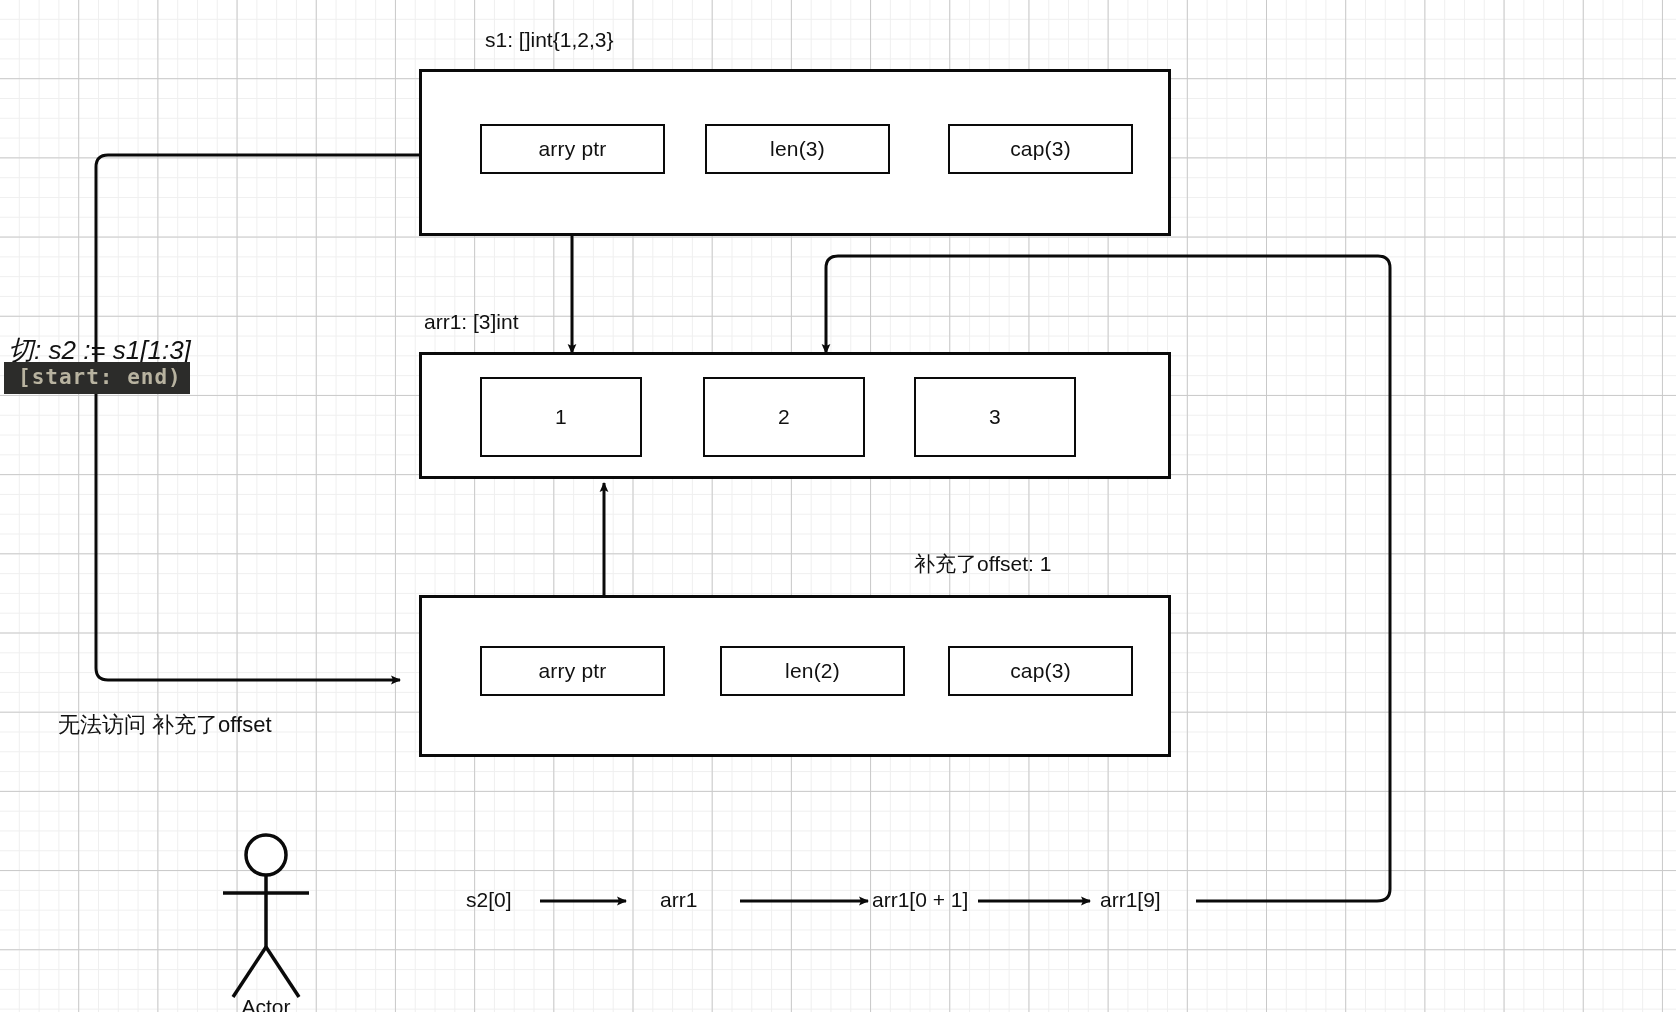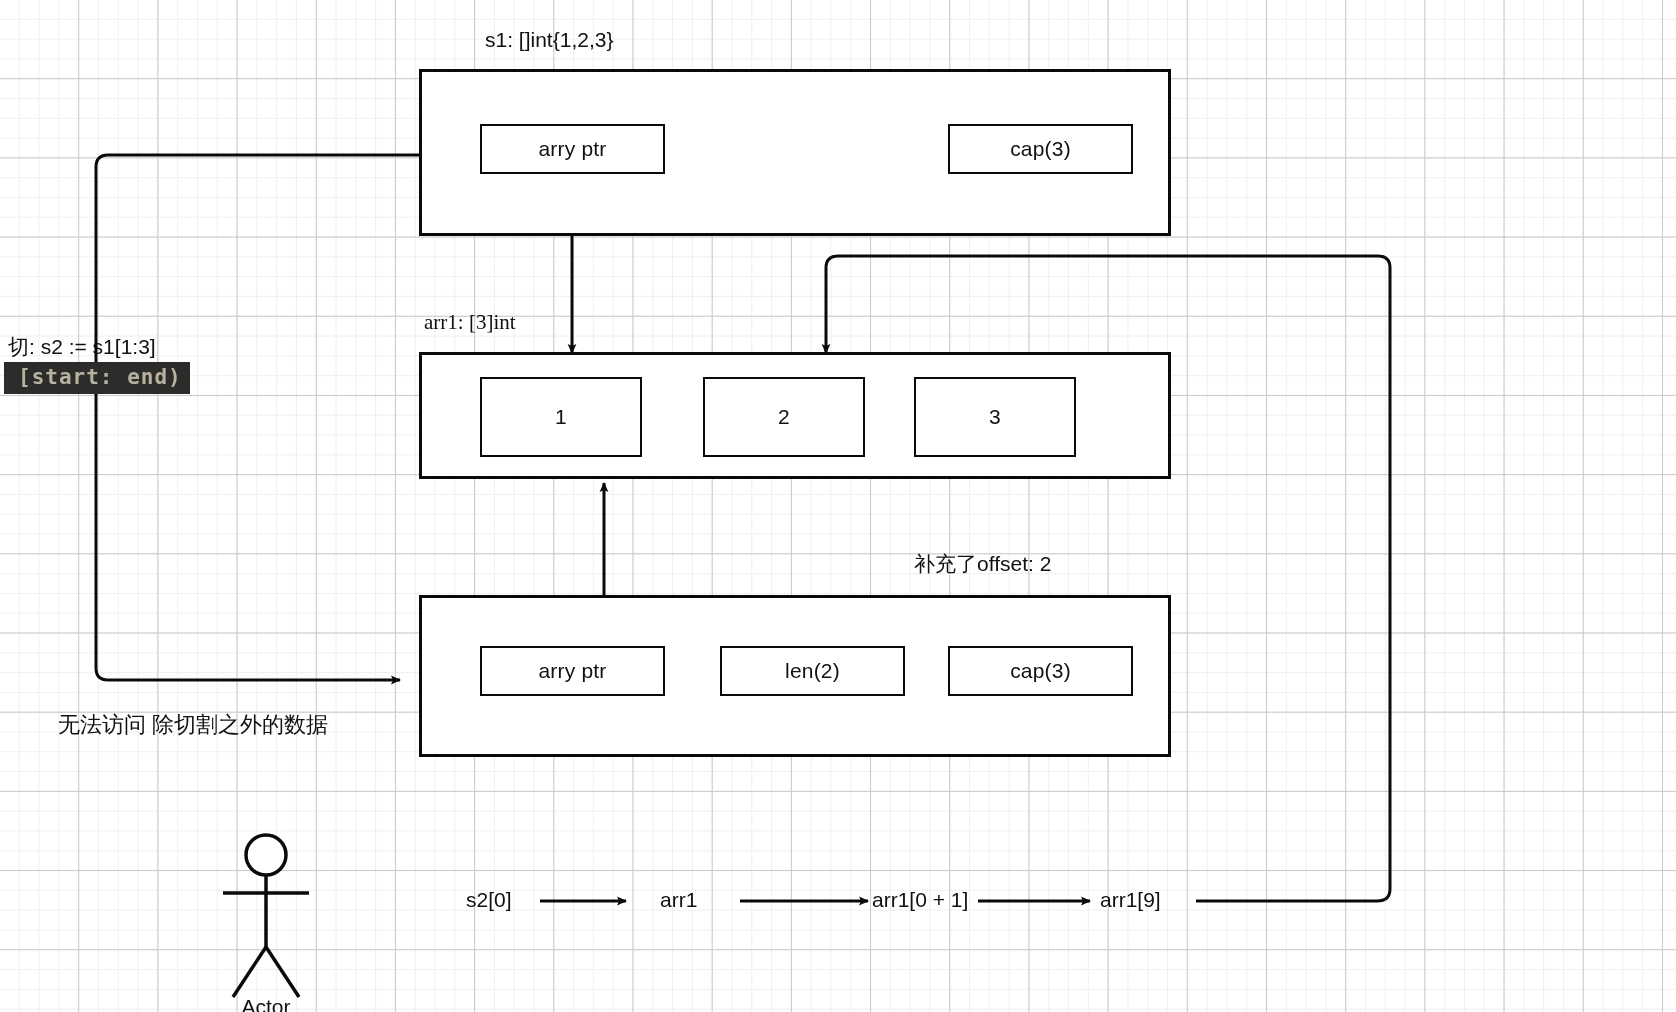--- a/index.html
+++ b/index.html
@@ -61,23 +61,24 @@
     white-space: nowrap;
   }
   .flow-label {
     position: absolute;
     font-size: 21px;
     color: #111111;
     white-space: nowrap;
   }
   .note-line {
     position: absolute;
-    font-size: 21px;
+    font-size: 26px;
     color: #111111;
     white-space: nowrap;
+    font-style: italic;
   }
   .code-chip {
     position: absolute;
     background: #2c2c2a;
     color: #b8b3a0;
     font-family: "DejaVu Sans Mono", "Liberation Mono", monospace;
     font-size: 21px;
     font-weight: bold;
     letter-spacing: 1px;
     padding: 3px 8px 5px 10px;
@@ -129,42 +130,43 @@
       <line x1="266" y1="947" x2="233" y2="997"></line>
       <line x1="266" y1="947" x2="299" y2="997"></line>
     </g>
   </svg>
 
   <div class="caption" style="left:452px; top:28px;margin-left:33px;">s1: []int{1,2,3}</div>
 
   <div class="outer-box" style="left:419px; top:69px; width:752px; height:167px;"></div>
 
   <div class="cell" style="left:480px; top:124px; width:185px; height:50px;">arry ptr</div>
+  <div class="cell" style="left:705px; top:124px; width:185px; height:50px;">len(3)</div>
   <div class="cell" style="left:948px; top:124px; width:185px; height:50px;">cap(3)</div>
 
-  <div class="caption" style="left:424px; top:310px;font-family:Liberation Serif, serif;">arr1: [3]int</div>
+  <div class="caption" style="left:424px; top:310px;">arr1: [3]int</div>
 
   <div class="outer-box" style="left:419px; top:352px; width:752px; height:127px;"></div>
 
   <div class="cell" style="left:480px; top:377px; width:162px; height:80px;">1</div>
   <div class="cell" style="left:703px; top:377px; width:162px; height:80px;">2</div>
   <div class="cell" style="left:914px; top:377px; width:162px; height:80px;">3</div>
 
-  <div class="caption" style="left:914px; top:550px;">补充了offset: 2</div>
+  <div class="caption" style="left:914px; top:550px;">补充了offset: 1</div>
 
   <div class="outer-box" style="left:419px; top:595px; width:752px; height:162px;"></div>
 
   <div class="cell" style="left:480px; top:646px; width:185px; height:50px;">arry ptr</div>
   <div class="cell" style="left:720px; top:646px; width:185px; height:50px;">len(2)</div>
   <div class="cell" style="left:948px; top:646px; width:185px; height:50px;">cap(3)</div>
 
   <div class="note-line" style="left:8px; top:333px;">切: s2 := s1[1:3]</div>
   <div class="code-chip" style="left:4px; top:362px;padding-left:14px;">[start: end)</div>
 
-  <div class="cn-note" style="left:58px; top:710px;">无法访问 除切割之外的数据</div>
+  <div class="cn-note" style="left:58px; top:710px;">无法访问 补充了offset</div>
 
   <div class="flow-label" style="left:466px; top:888px;">s2[0]</div>
   <div class="flow-label" style="left:660px; top:888px;">arr1</div>
   <div class="flow-label" style="left:872px; top:888px;">arr1[0 + 1]</div>
   <div class="flow-label" style="left:1100px; top:888px;">arr1[9]</div>
 
   <div class="actor-label" style="left:216px; top:980px; width:100px;">Actor</div>
 
 </div>
 

